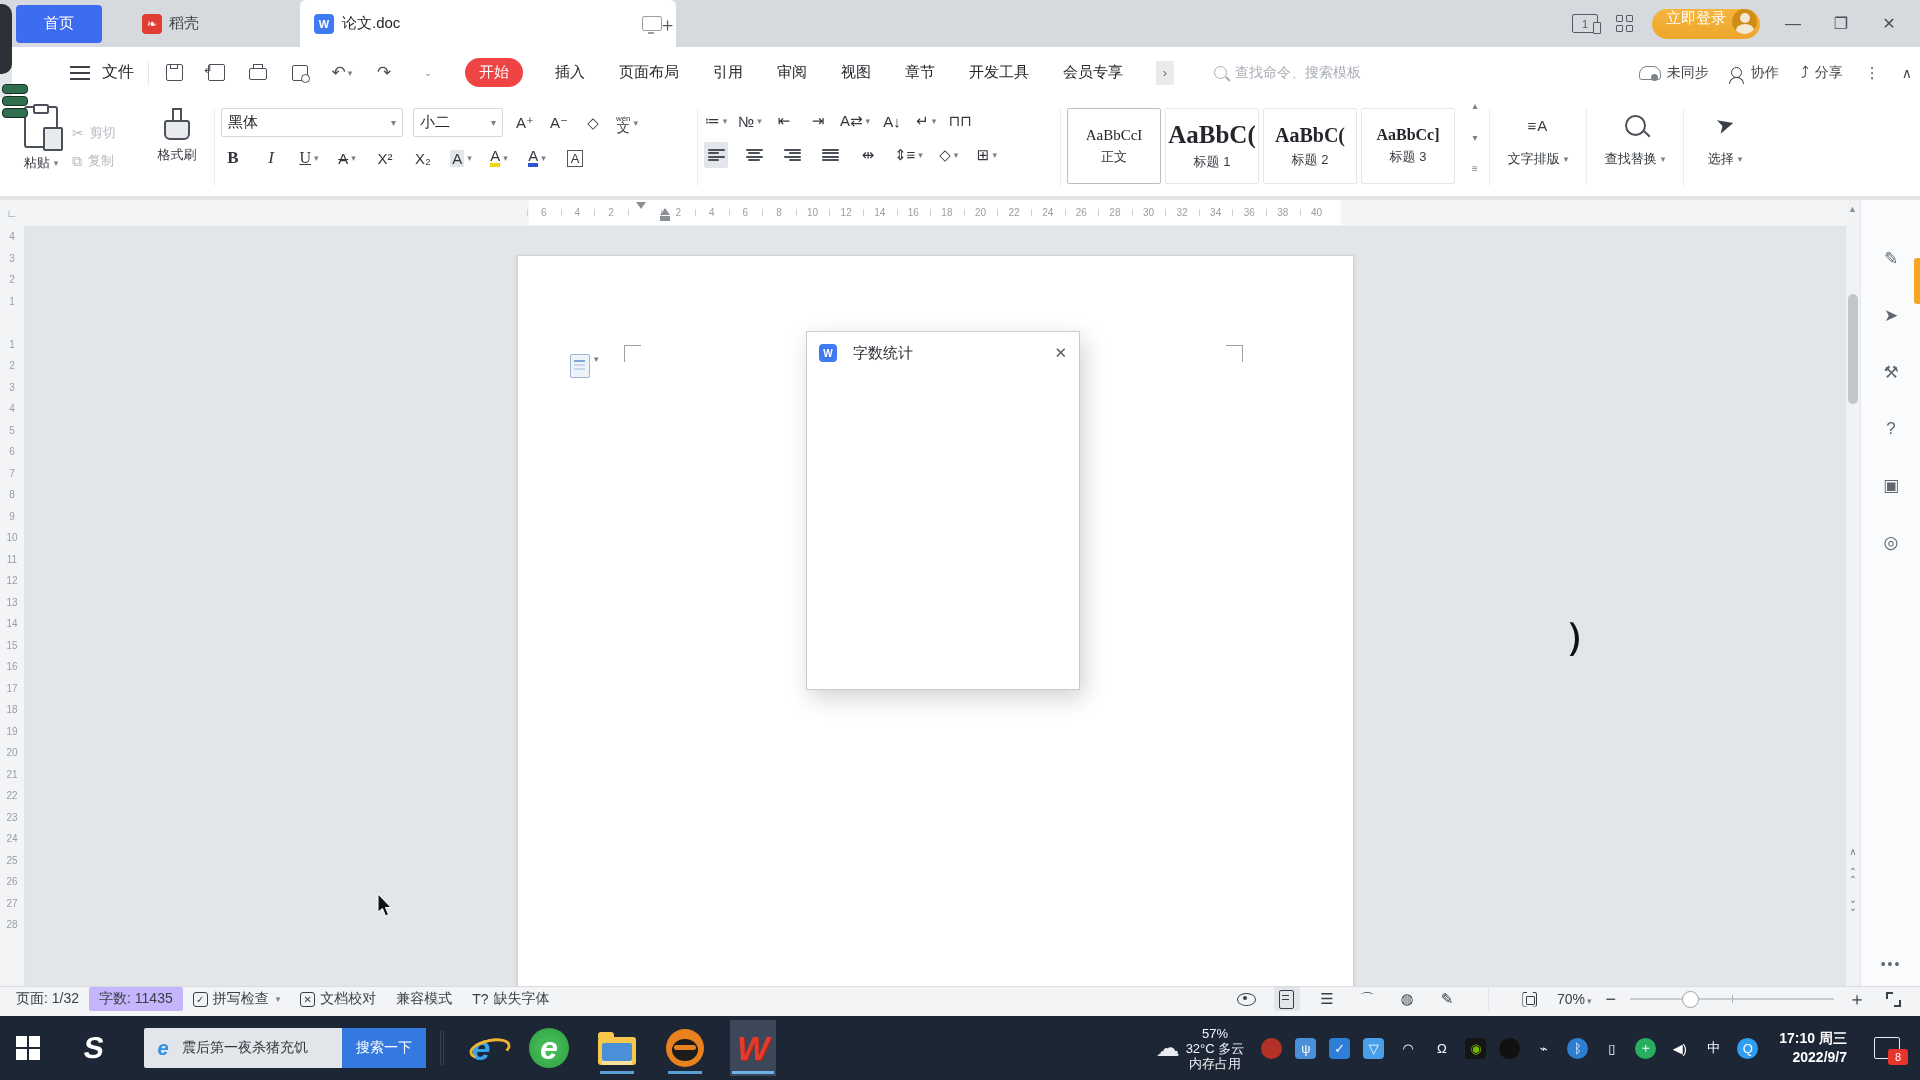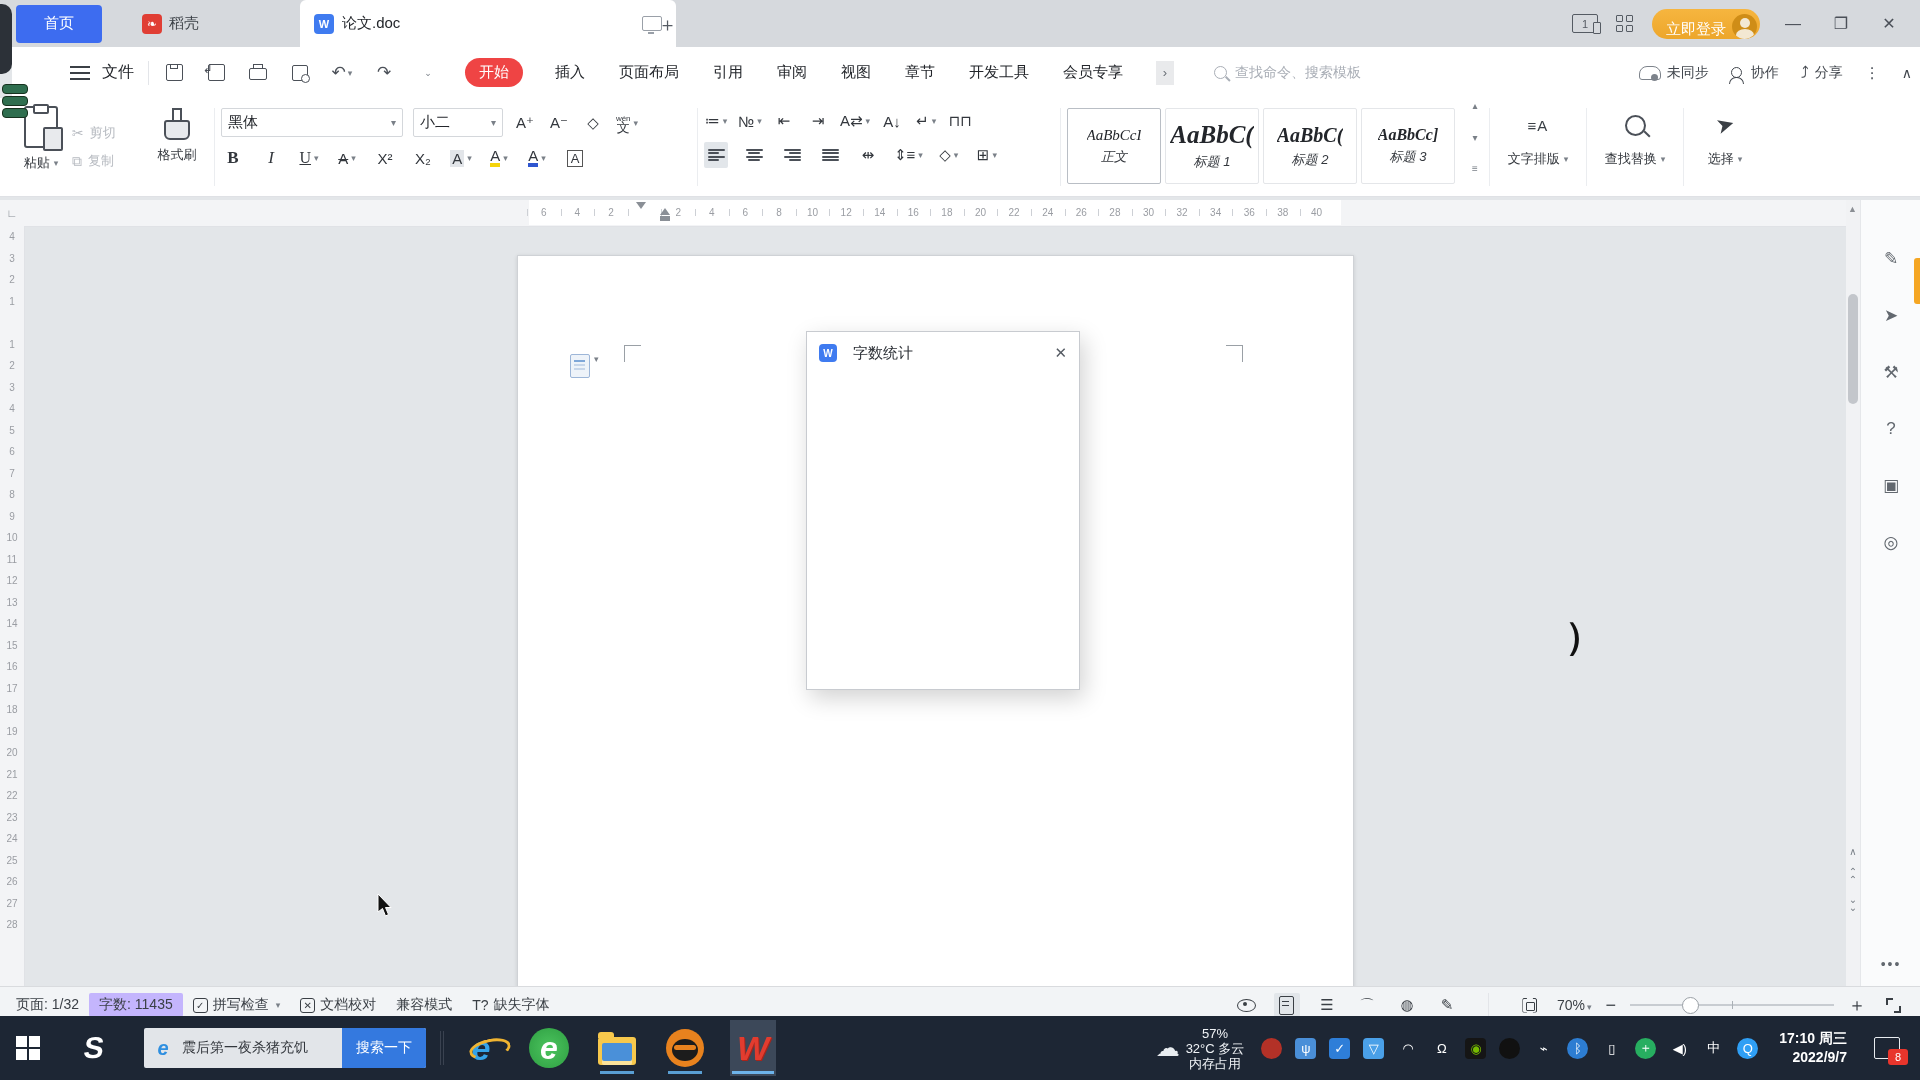--- a/index.html
+++ b/index.html
@@ -23,21 +23,21 @@
     font-size:11px;font-weight:bold;margin-right:8px;}
   .tab-doc .monitor{margin-left:auto;width:18px;height:13px;border:1px solid #9aa0a8;border-radius:2px;position:relative;}
   .tab-doc .monitor::after{content:"";position:absolute;left:5px;bottom:-4px;width:6px;height:2px;background:#9aa0a8;}
   .newtab{position:absolute;left:658px;top:12px;font-size:19px;color:#555b63;}
   .tb-right{position:absolute;right:0;top:0;height:47px;display:flex;align-items:center;gap:18px;padding-right:16px;}
   .dev-ico{width:24px;height:17px;border:1px solid #555b63;border-radius:2px;font-size:11px;color:#555b63;display:flex;align-items:center;justify-content:center;position:relative;}
   .dev-ico::after{content:"";position:absolute;right:-4px;bottom:-2px;width:6px;height:10px;background:#d6d9dd;border:1px solid #555b63;border-radius:1px;}
   .grid-ico{width:18px;height:18px;display:grid;grid-template-columns:7px 7px;grid-template-rows:7px 7px;gap:3px;}
   .grid-ico b{border:1px solid #555b63;border-radius:1px;}
   .login-pill{height:30px;border-radius:15px;background:linear-gradient(#f6b53f,#eda62b);color:#fff;font-size:15px;
-    display:flex;align-items:flex-end;padding:0 3px 0 14px;gap:6px;}
+    display:flex;align-items:flex-start;padding:0 3px 0 14px;gap:6px;}
   .avatar{width:25px;height:25px;border-radius:50%;background:#cf8d17;position:relative;overflow:hidden;}
   .avatar::before{content:"";position:absolute;left:7.5px;top:4px;width:10px;height:10px;border-radius:50%;background:#f3e8d2;}
   .avatar::after{content:"";position:absolute;left:3.5px;top:15px;width:18px;height:12px;border-radius:50%;background:#f3e8d2;}
   .winbtn{font-size:16px;color:#4b5058;width:30px;text-align:center;}
 
   
   .menubar{position:absolute;left:12px;top:47px;width:1920px;height:51px;background:#fff;display:flex;align-items:center;}
   .hamb{margin-left:58px;width:20px;height:2px;background:#3b4046;position:relative;}
   .hamb::before,.hamb::after{content:"";position:absolute;left:0;width:20px;height:2px;background:#3b4046;}
   .hamb::before{top:-6px;} .hamb::after{top:6px;}
@@ -101,21 +101,21 @@
   .pinyin{display:flex;flex-direction:column;align-items:center;line-height:9px;font-size:13px;}
   .pinyin small{font-size:8px;}
   .paragrp{flex:none;width:350px;display:flex;flex-direction:column;padding-top:10px;}
   .bars{width:17px;height:13px;display:flex;flex-direction:column;justify-content:space-between;}
   .bars b{height:2px;background:#4b5058;border-radius:1px;}
   .al-left b:nth-child(2),.al-left b:nth-child(4){width:70%;}
   .al-center b:nth-child(2),.al-center b:nth-child(4){width:70%;margin:0 auto;}
   .al-right b:nth-child(2),.al-right b:nth-child(4){width:70%;margin-left:auto;}
   .active-tool{background:#e2e6ea;border-radius:2px;}
   .stylegal{flex:none;width:400px;display:flex;padding-top:10px;gap:4px;}
-  .stylecell{width:92px;height:74px;border:1px solid #e4e6e9;border-radius:2px;display:flex;flex-direction:column;align-items:center;justify-content:center;background:#fff;font-style:italic;}
+  .stylecell{width:92px;height:74px;border:1px solid #e4e6e9;border-radius:2px;display:flex;flex-direction:column;align-items:center;justify-content:center;background:#fff;}
   .stylecell.sel{border-color:#b9bec5;}
   .sprev{font-family:"Liberation Serif",serif;white-space:nowrap;overflow:hidden;max-width:88px;}
   .slbl{font-size:13px;color:#33373d;margin-top:4px;}
   .galctl{display:flex;flex-direction:column;justify-content:space-between;height:74px;padding:2px 0;color:#7a8088;font-size:10px;align-items:center;width:16px;}
   .galctl span{cursor:default;}
   .bigico{height:38px;display:flex;align-items:center;justify-content:center;color:#3b4046;}
   .tlayout{font-size:15px;letter-spacing:1px;}
   .magbig{width:17px;height:17px;border:2px solid #4b5058;border-radius:50%;position:relative;}
   .magbig::after{content:"";position:absolute;width:8px;height:2px;background:#4b5058;right:-7px;bottom:-1px;transform:rotate(45deg);}
   .cursorbig{font-size:22px;transform:rotate(-15deg);}
@@ -158,21 +158,21 @@
   .scroll-up{position:absolute;left:2px;top:4px;font-size:9px;color:#8a8e94;}
   .thumb{position:absolute;left:2px;top:94px;width:10px;height:110px;background:#c3c6cb;border-radius:5px;}
   .pagenav{position:absolute;left:0;top:648px;width:14px;display:flex;flex-direction:column;align-items:center;gap:12px;color:#7a8088;font-size:10px;line-height:8px;}
   .rightbar{position:absolute;left:1860px;top:200px;width:60px;height:786px;background:#fafbfc;border-left:1px solid #e5e7ea;}
   .rb-icons{display:flex;flex-direction:column;align-items:center;gap:36px;padding-top:48px;color:#62686f;font-size:17px;}
   .rb-more{position:absolute;left:0;width:60px;bottom:14px;text-align:center;color:#62686f;font-size:14px;letter-spacing:2px;}
   .orange-strip{position:absolute;right:0px;top:58px;width:7px;height:46px;background:#f5a623;border-radius:3px 0 0 3px;}
 
   
   .statusbar{position:absolute;left:0;top:986px;width:1920px;height:30px;background:#f2f4f6;border-top:1px solid #d9dbde;
-    display:flex;align-items:flex-end;font-size:14px;color:#3a3f45;}
+    display:flex;align-items:flex-start;font-size:14px;color:#3a3f45;}
   .sb-item{display:flex;align-items:center;gap:5px;padding:3px 10px;border-radius:2px;}
   .sb-press{background:#c4b5fd;}
   .sb-ck{width:13px;height:13px;border:1.5px solid #3a3f45;border-radius:3px;font-size:10px;display:flex;align-items:center;justify-content:center;}
   .sb-right{margin-left:auto;display:flex;align-items:center;gap:14px;padding-right:14px;}
   .eye{width:17px;height:11px;border:1.5px solid #3a3f45;border-radius:50%;position:relative;}
   .eye::after{content:"";position:absolute;left:5px;top:2.5px;width:4px;height:4px;border-radius:50%;background:#3a3f45;}
   .vico{width:26px;height:24px;display:flex;align-items:center;justify-content:center;font-size:15px;color:#3a3f45;border-radius:2px;}
   .pageico{width:13px;height:17px;border:1.5px solid #3a3f45;border-radius:2px;position:relative;}
   .pageico::after{content:"";position:absolute;left:2px;top:4px;width:7px;height:1.5px;background:#3a3f45;box-shadow:0 4px 0 #3a3f45;}
   .fitico{width:15px;height:15px;position:relative;border:1.5px solid transparent;}

